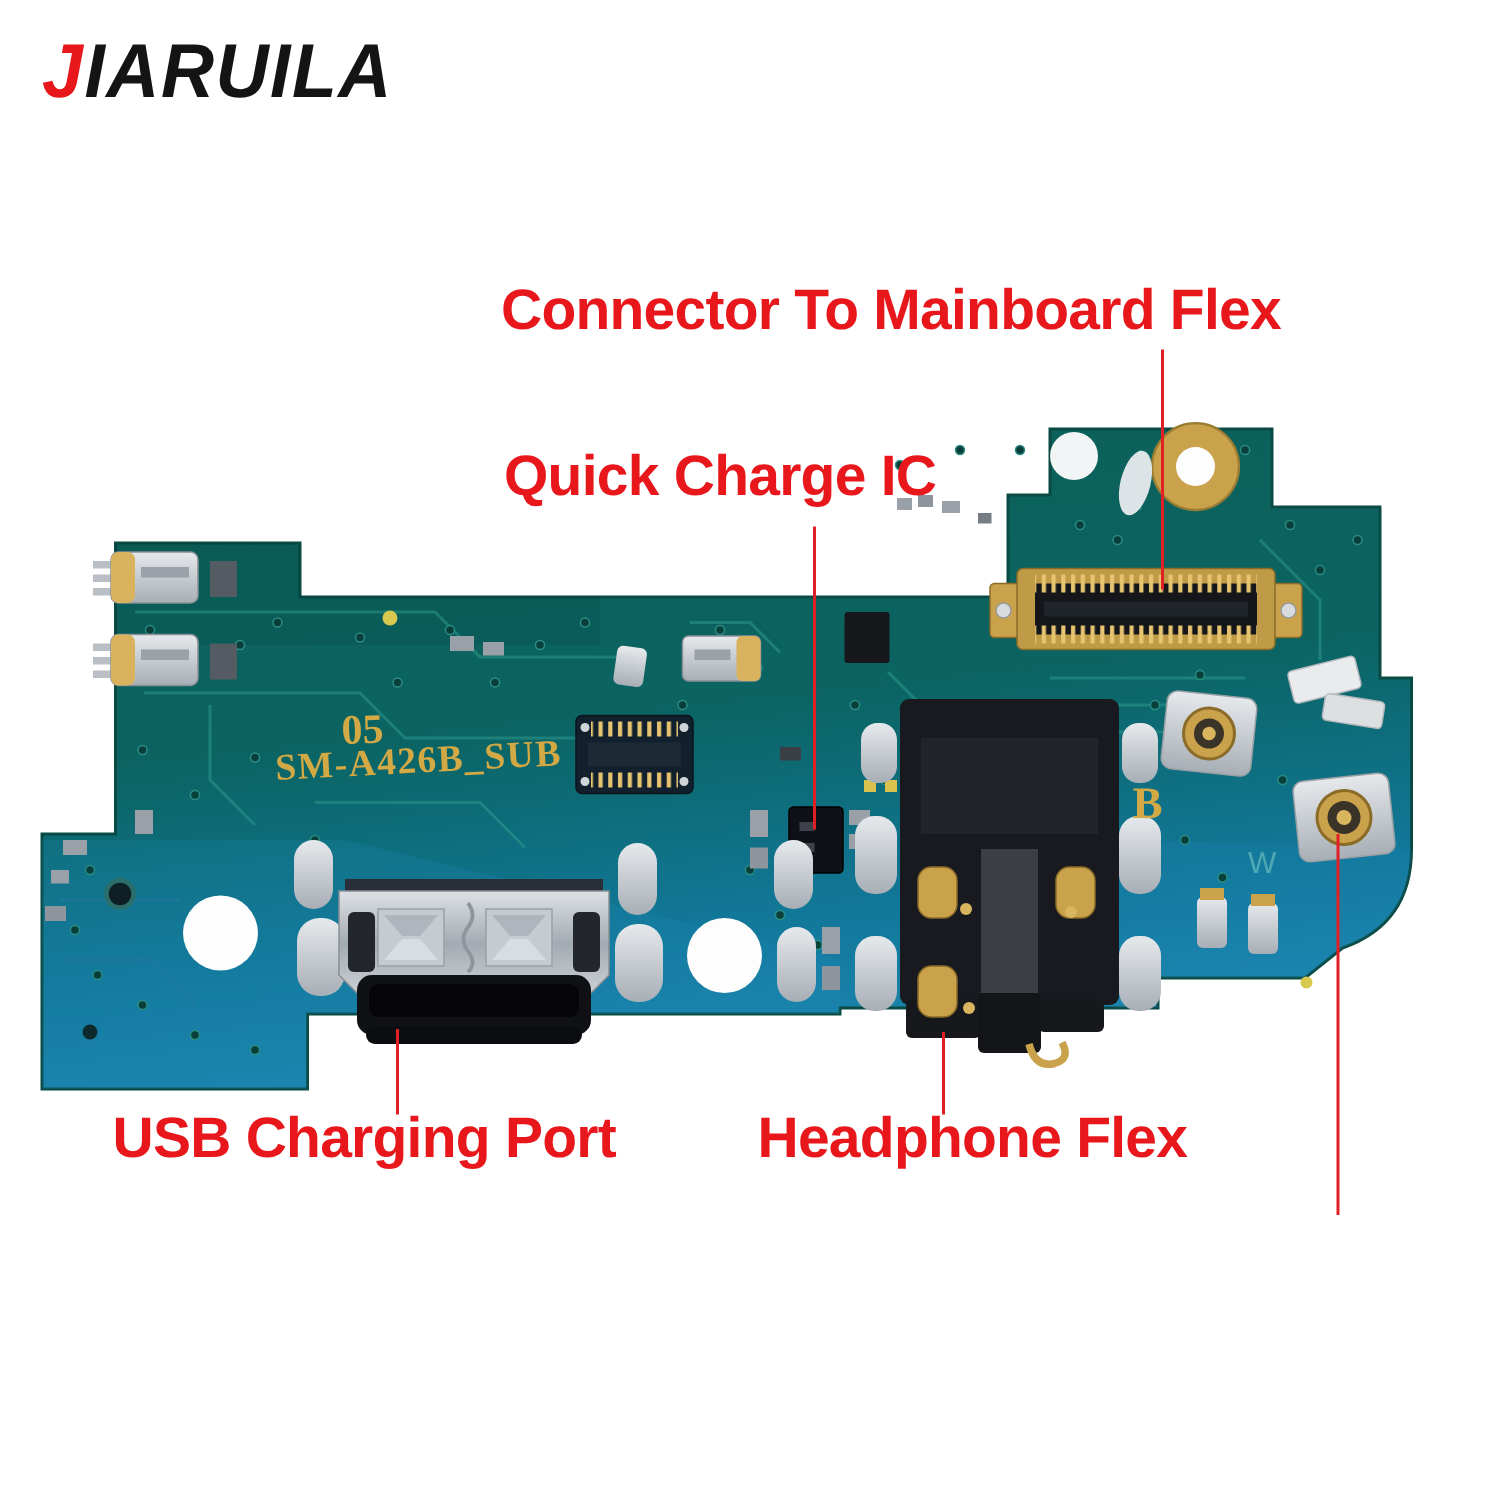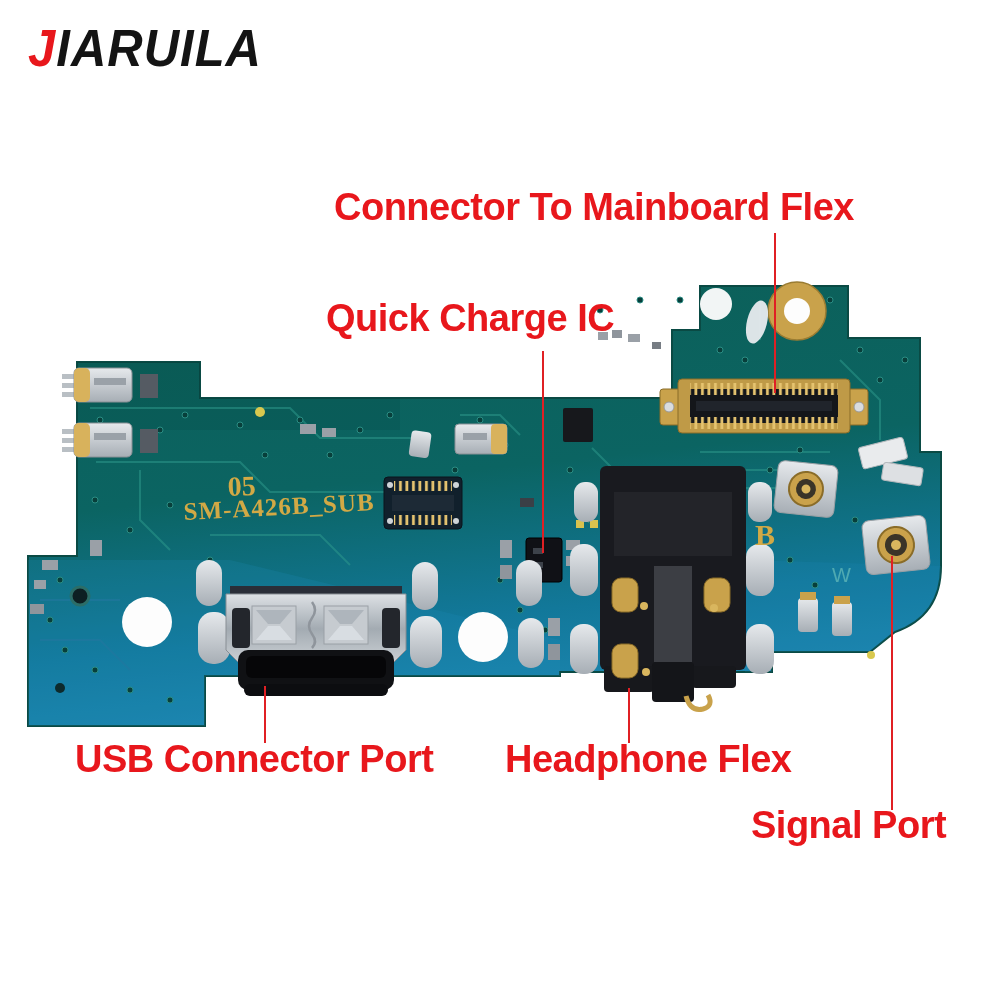--- a/index.html
+++ b/index.html
@@ -291,18 +291,17 @@
     <span class="j">J</span><span class="rest">IARUILA</span>
   </div>
 
   <div class="leader" style="left:774px;top:233px;height:160px;"></div>
   <div class="leader" style="left:542px;top:351px;height:202px;"></div>
   <div class="leader" style="left:264px;top:686px;height:57px;"></div>
   <div class="leader" style="left:628px;top:688px;height:55px;"></div>
   <div class="leader" style="left:891px;top:556px;height:254px;"></div>
 
   <div class="ann" style="left:334px;top:188px;">Connector To Mainboard Flex</div>
-  <div class="ann" style="left:326px;top:299px;">Quick Charge IC</div>
-  <div class="ann" style="left:75px;top:740px;">USB Connector Port</div>
+  <div class="ann" style="left:336px;top:299px;">Quick Charge IC</div>
+  <div class="ann" style="left:75px;top:740px;">USB Charging Port</div>
   <div class="ann" style="left:505px;top:740px;">Headphone Flex</div>
-  <div class="ann" style="left:751px;top:806px;">Signal Port</div>
 
 </div>
 
 </body></html>

